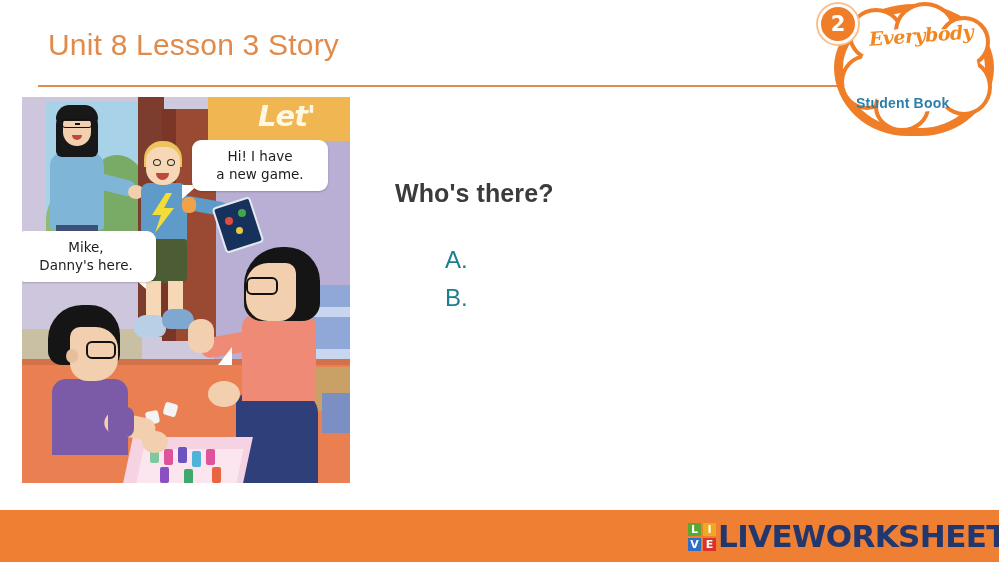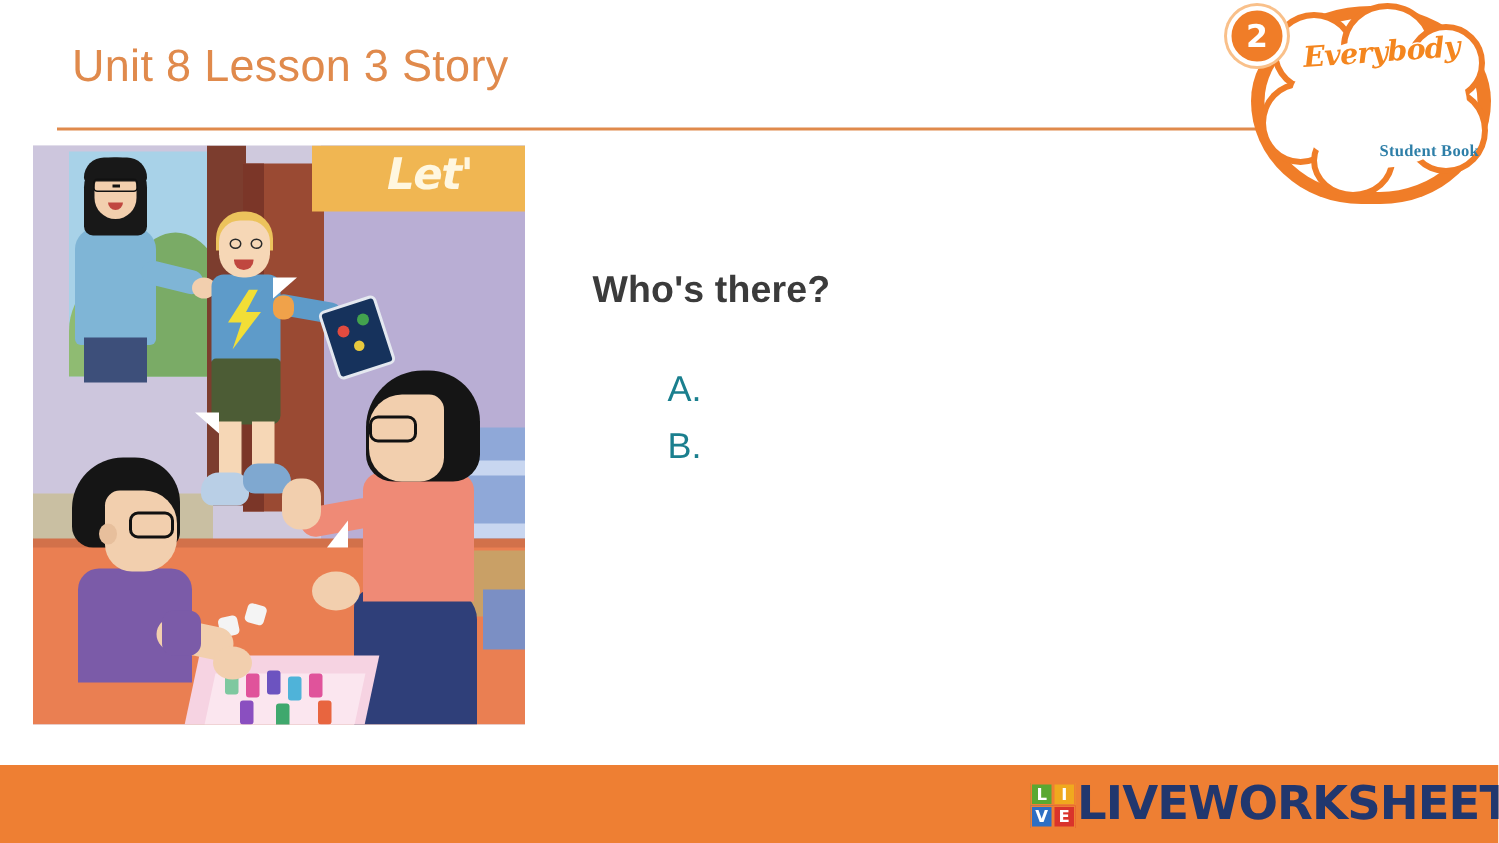--- a/index.html
+++ b/index.html
@@ -114,24 +114,24 @@
     -webkit-text-stroke: 2px #ffffff;
     paint-order: stroke fill;
     z-index: 3;
     line-height: 1;
   }
   .eu-student-book {
     position: absolute;
     left: 44px;
     top: 95px;
     width: 130px;
-    text-align: right;
-    font-family: Liberation Serif, serif;
-    font-weight: bold;
-    font-size: 11px;
+    text-align: left;
+    font-family: Liberation Sans, sans-serif;
+    font-weight: bold;
+    font-size: 14px;
     color: #2e7fa8;
     letter-spacing: 0.2px;
     z-index: 4;
   }
   .eu-badge {
     position: absolute;
     left: 6px;
     top: 4px;
     width: 40px;
     height: 40px;
@@ -436,21 +436,25 @@
   <div class="c-layer c-k1-body"></div>
   <div class="c-layer c-k1-arm"></div>
   <div class="c-layer c-k1-sleeve"></div>
   <div class="c-layer c-k1-hand"></div>
   <div class="c-layer c-k1-hair"></div>
   <div class="c-layer c-k1-face"></div>
   <div class="c-layer c-k1-ear"></div>
   <div class="c-layer c-k1-glasses"></div>
 
   <div class="bubble-tail tail-1"></div>
+  <div class="bubble bubble-1">Hi! I have
+a new game.</div>
   <div class="bubble-tail tail-2"></div>
+  <div class="bubble bubble-2">Mike,
+Danny's here.</div>
   <div class="bubble-tail tail-3"></div>
 </div>
 
 <div class="question" style="color: rgb(59, 59, 59); text-align: right;">Who's there?</div>
 
 <div class="options">
   <div class="option-row" style="color: rgb(26, 127, 142);">
     <span class="option-letter">A.</span>
   </div>
   <div class="option-row" style="color: rgb(26, 127, 142);">

